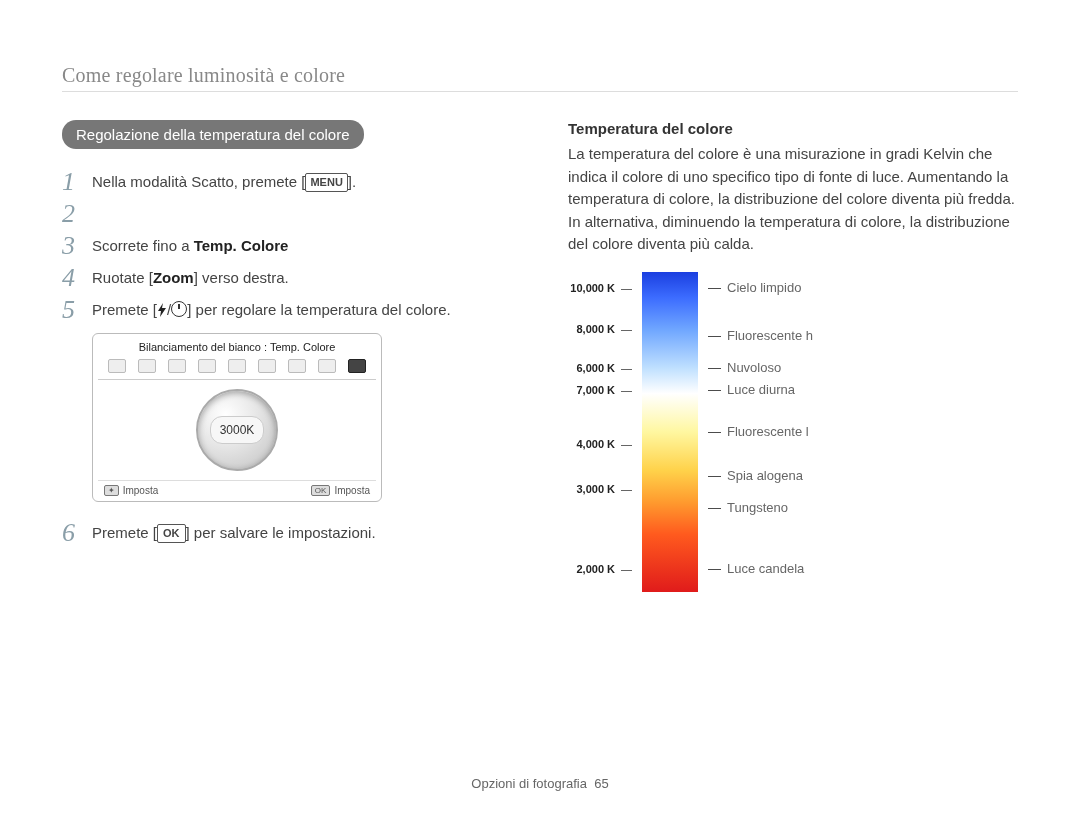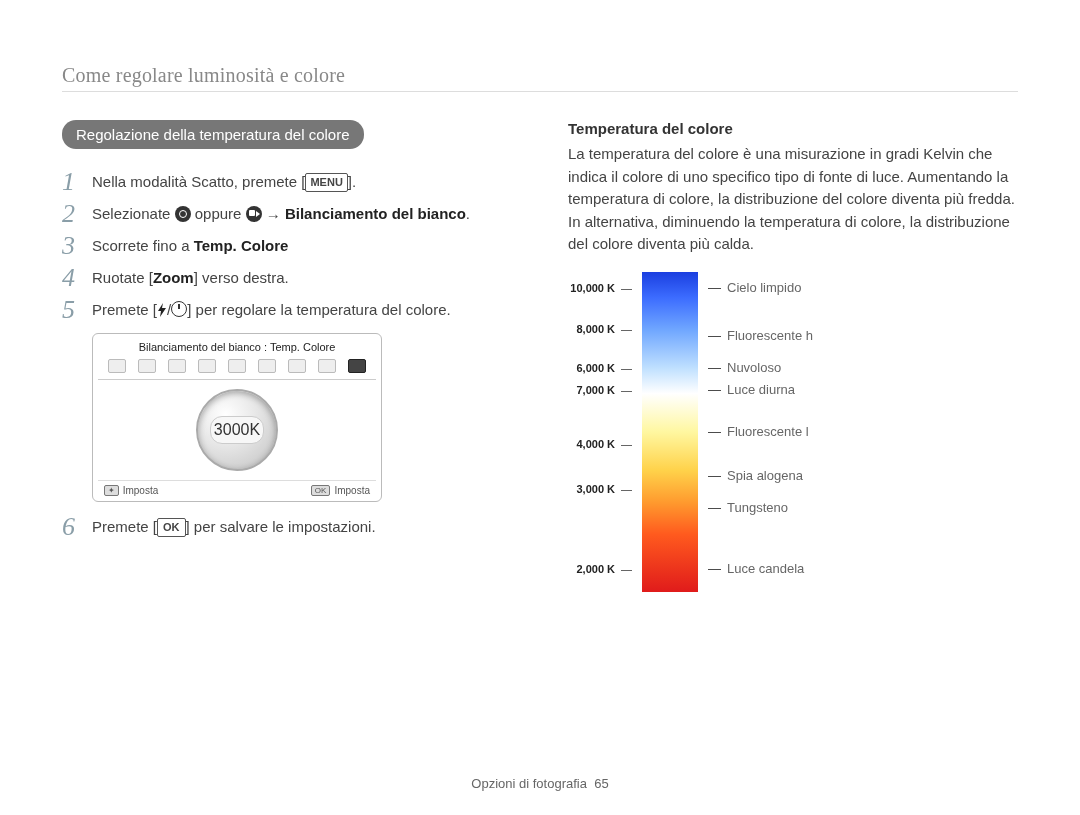--- a/index.html
+++ b/index.html
@@ -15,28 +15,28 @@
   .body{flex:1}
   .menu-btn{display:inline-block;border:1px solid #555;padding:0 4px;font-size:11px;font-weight:bold;border-radius:2px;vertical-align:1px}
   .ok-btn{display:inline-block;border:1px solid #555;padding:0 5px;font-size:11px;font-weight:bold;border-radius:2px;vertical-align:1px}
   .icon-circ{display:inline-block;width:16px;height:16px;border-radius:50%;background:#333;vertical-align:-3px;position:relative}
   .icon-circ.cam::after{content:"";position:absolute;inset:4px;border:1px solid #fff;border-radius:50%}
   .icon-circ.vid::after{content:"";position:absolute;left:3px;top:4px;width:6px;height:6px;background:#fff;border-radius:1px}
   .icon-circ.vid::before{content:"";position:absolute;right:2px;top:5px;border-left:4px solid #fff;border-top:3px solid transparent;border-bottom:3px solid transparent}
   .flash{display:inline-block;width:10px;height:14px;vertical-align:-2px}
   .timer{display:inline-block;width:14px;height:14px;border:1.5px solid #333;border-radius:50%;vertical-align:-2px;position:relative}
   .timer::after{content:"";position:absolute;left:6px;top:2px;width:1.5px;height:5px;background:#333}
-  .screenshot{width:290px;border:1px solid #bbb;border-radius:6px;margin:10px 0 14px 30px;padding:7px 5px 5px 5px;box-sizing:border-box;font-size:11px}
+  .screenshot{width:290px;border:1px solid #bbb;border-radius:6px;margin:10px 0 20px 30px;padding:7px 5px 5px 5px;box-sizing:border-box;font-size:11px}
   .ss-title{font-size:11px;color:#222;margin-bottom:4px;text-align:center}
   .ss-iconrow{display:flex;justify-content:space-around;padding:2px 4px 6px;border-bottom:1px solid #ccc}
   .ss-iconrow span{width:16px;height:12px;background:#eee;border:1px solid #bbb;border-radius:2px}
   .ss-dial{height:100px;display:flex;align-items:center;justify-content:center}
   .dial{width:78px;height:78px;border-radius:50%;background:radial-gradient(circle at 35% 30%,#fff 0%,#e8e8e8 40%,#bfbfbf 100%);border:2px solid #aaa;display:flex;align-items:center;justify-content:center;box-shadow:inset 0 2px 6px rgba(0,0,0,.3)}
   .dial::before{content:"";position:absolute}
-  .dial-inner{width:52px;height:26px;background:#f7f7f7;border:1px solid #ccc;border-radius:12px;display:flex;align-items:center;justify-content:center;font-size:16px}
+  .dial-inner{width:52px;height:26px;background:#f7f7f7;border:1px solid #ccc;border-radius:12px;display:flex;align-items:center;justify-content:center;font-size:12px}
   .ss-footer{display:flex;justify-content:space-between;padding:4px 6px 0;font-size:10px;color:#555;border-top:1px solid #ddd}
   .ss-footer .tag{display:flex;align-items:center;gap:4px}
   .ss-footer .btn{display:inline-block;border:1px solid #777;background:#ddd;border-radius:2px;font-size:8px;padding:0 3px}
 
   .rhead{font-weight:bold;font-size:15px;margin-bottom:6px}
   .rpara{font-size:15px;line-height:1.5;color:#444;margin:0 0 16px 0}
   .ct-wrap{display:flex;align-items:flex-start;gap:10px;margin-left:6px}
   .ct-left{width:58px;position:relative;height:320px}
   .ct-tick{position:absolute;right:0;font-size:11px;font-weight:bold;color:#222;white-space:nowrap}
   .ct-tick::after{content:"—";margin-left:6px;color:#333;font-weight:normal}
@@ -60,23 +60,20 @@
 
       <ol class="steps">
         <li>
           <span class="num">1</span>
           <span class="body">
             <span>Nella modalità Scatto, premete [</span><span class="menu-btn">MENU</span><span>].</span>
           </span>
         </li>
         <li>
           <span class="num">2</span>
-          <span class="body">
-            <span>Selezionate </span><span class="icon-circ cam"></span><span> oppure </span><span class="icon-circ vid"></span><span> → </span><b>Bilanciamento del bianco</b><span>.</span>
-          </span>
         </li>
         <li>
           <span class="num">3</span>
           <span class="body">
             <span>Scorrete fino a </span><b>Temp. Colore</b>
           </span>
         </li>
         <li>
           <span class="num">4</span>
           <span class="body">

